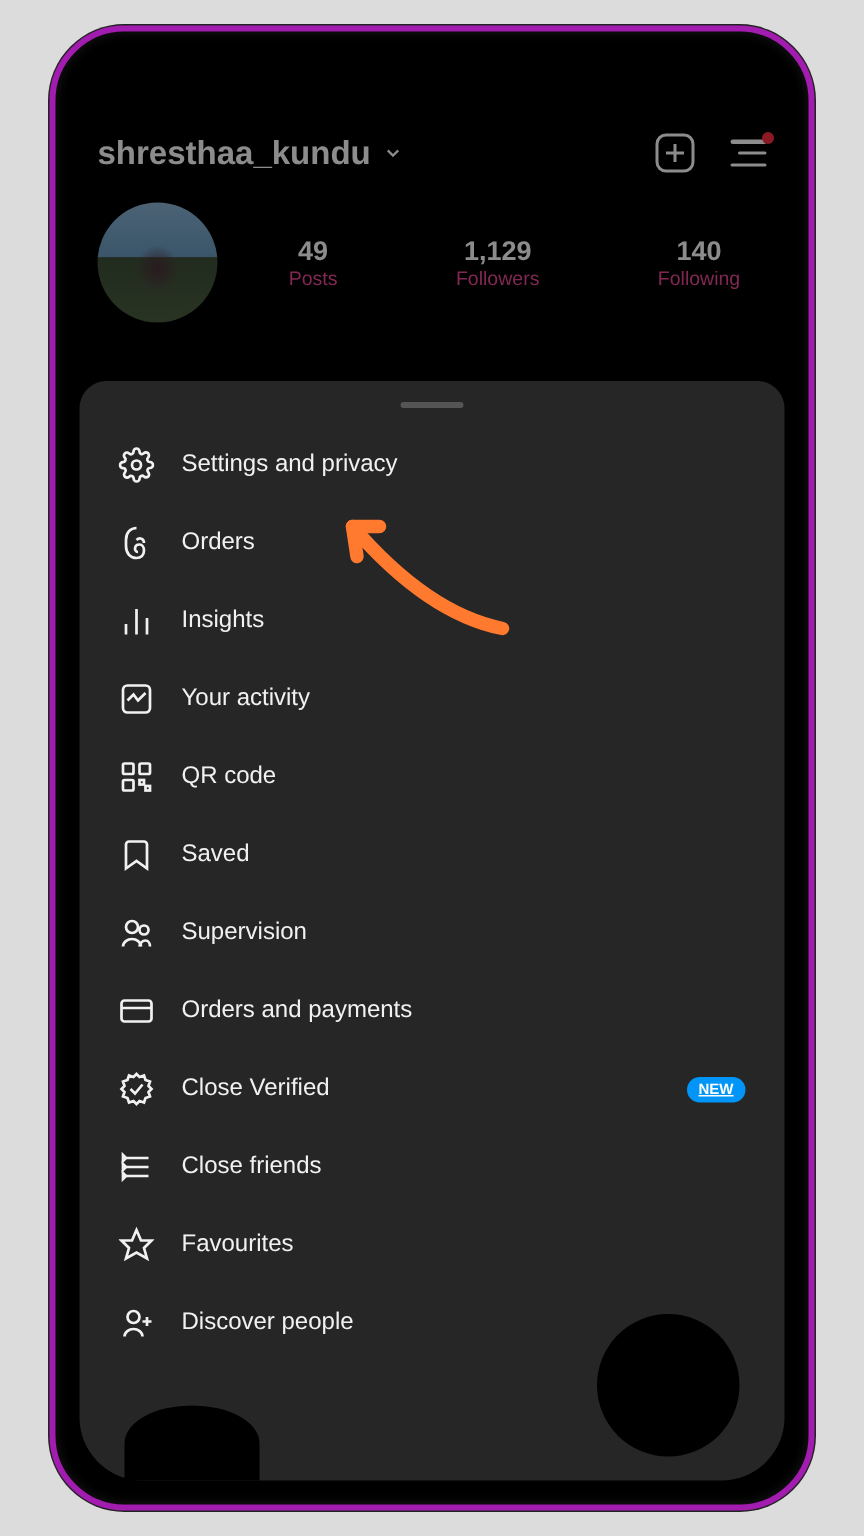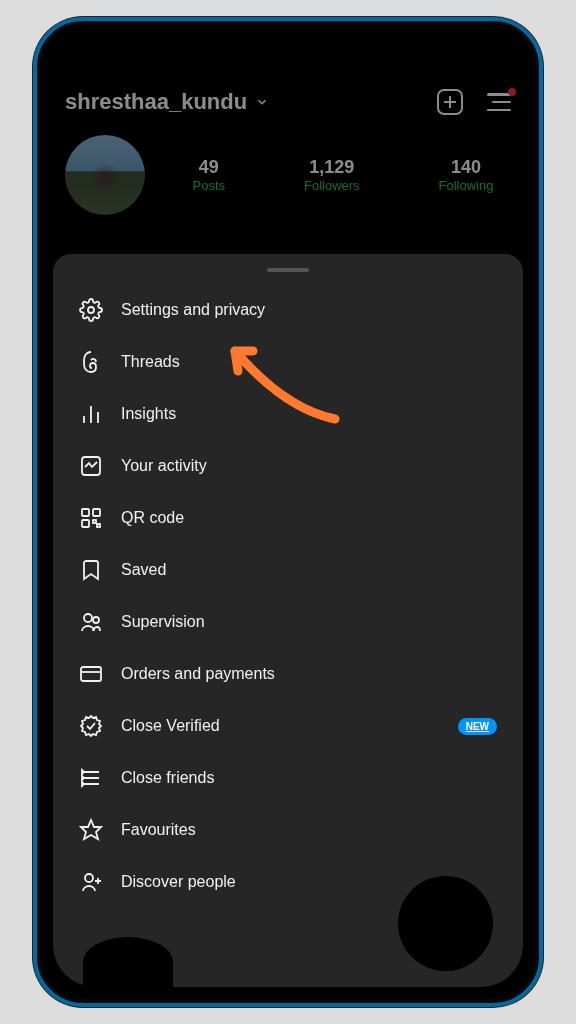--- a/index.html
+++ b/index.html
@@ -11,21 +11,21 @@
       align-items: center;
       justify-content: center;
       font-family: -apple-system, BlinkMacSystemFont, sans-serif;
       overflow: hidden;
     }
     .phone-frame {
       width: 510px;
       height: 990px;
       background: #000;
       border-radius: 50px;
-      border: 4px solid #0369a1;
+      border: 4px solid #a21caf;
       position: relative;
       overflow: hidden;
       box-shadow: 0 0 0 1px #222, inset 0 0 8px rgba(255,255,255,0.1);
     }
     .screen {
       position: absolute;
       inset: 8px;
       background: #000;
       border-radius: 42px;
       overflow: hidden;
@@ -103,21 +103,21 @@
     }
     .stats {
       flex: 1;
       display: flex;
       justify-content: space-around;
       text-align: center;
       color: #fff;
       gap: 44px;
     }
     .stat-value { font-size: 18px; font-weight: 600; }
-    .stat-label { font-size: 13px; color: #22c55e; }
+    .stat-label { font-size: 13px; color: #ec4899; }
     .sheet {
       position: absolute;
       left: 8px; right: 8px; bottom: 8px;
       top: 225px;
       background: #262626;
       border-radius: 18px 18px 42px 42px;
       padding-top: 14px;
     }
     .sheet-handle {
       width: 42px; height: 4px;
@@ -235,21 +235,21 @@
           <span>Settings and privacy</span>
         </div>
 
         <div class="menu-item">
           <span class="menu-icon">
             <svg viewBox="0 0 24 24">
                 <path d="M12 2C8 2 5 5 5 10v4c0 5 3 8 7 8 3 0 5-2 5-5 0-2-1-4-3-4s-3 1-3 3c0 1 1 2 2 2"></path>
                 <path d="M12 10c2-2 5-1 5 2"></path>
               </svg>
           </span>
-          <span>Threads</span>
+          <span>Orders</span>
         </div>
 
         <div class="menu-item">
           <span class="menu-icon">
             <svg viewBox="0 0 24 24">
                 <line x1="5" y1="21" x2="5" y2="14"></line>
                 <line x1="12" y1="21" x2="12" y2="4"></line>
                 <line x1="19" y1="21" x2="19" y2="10"></line>
               </svg>
           </span>

